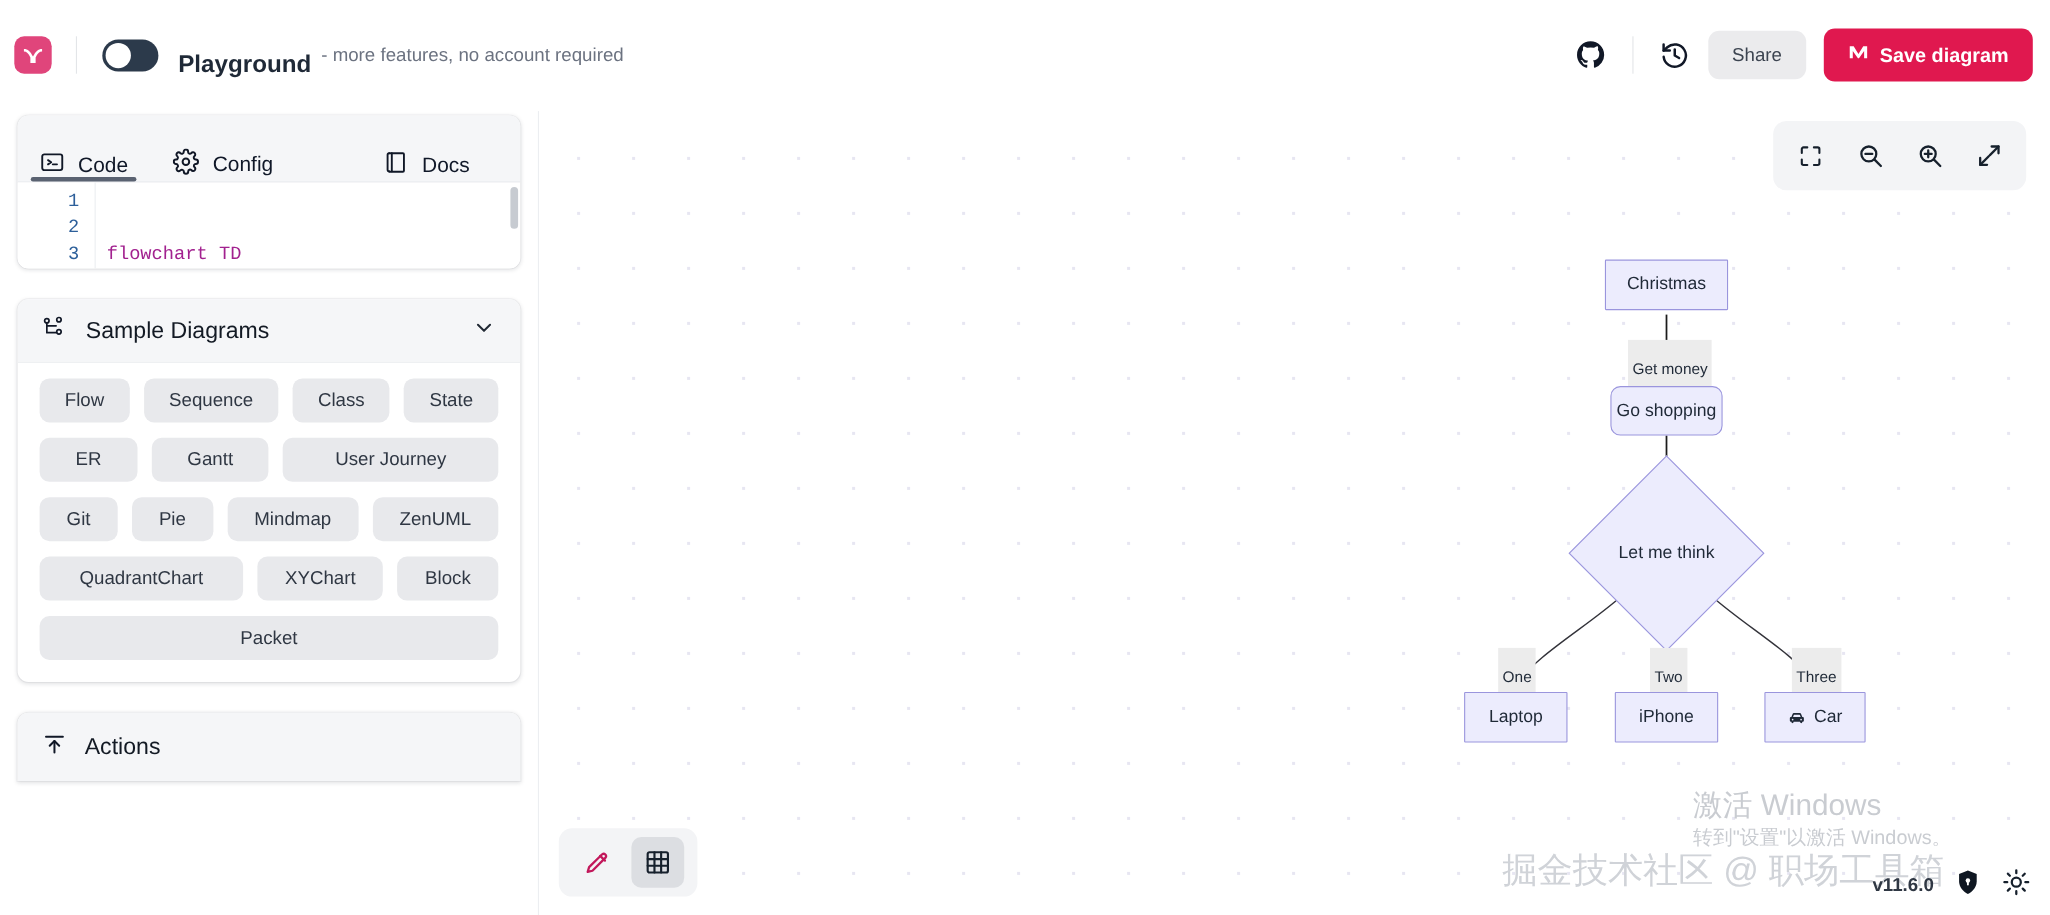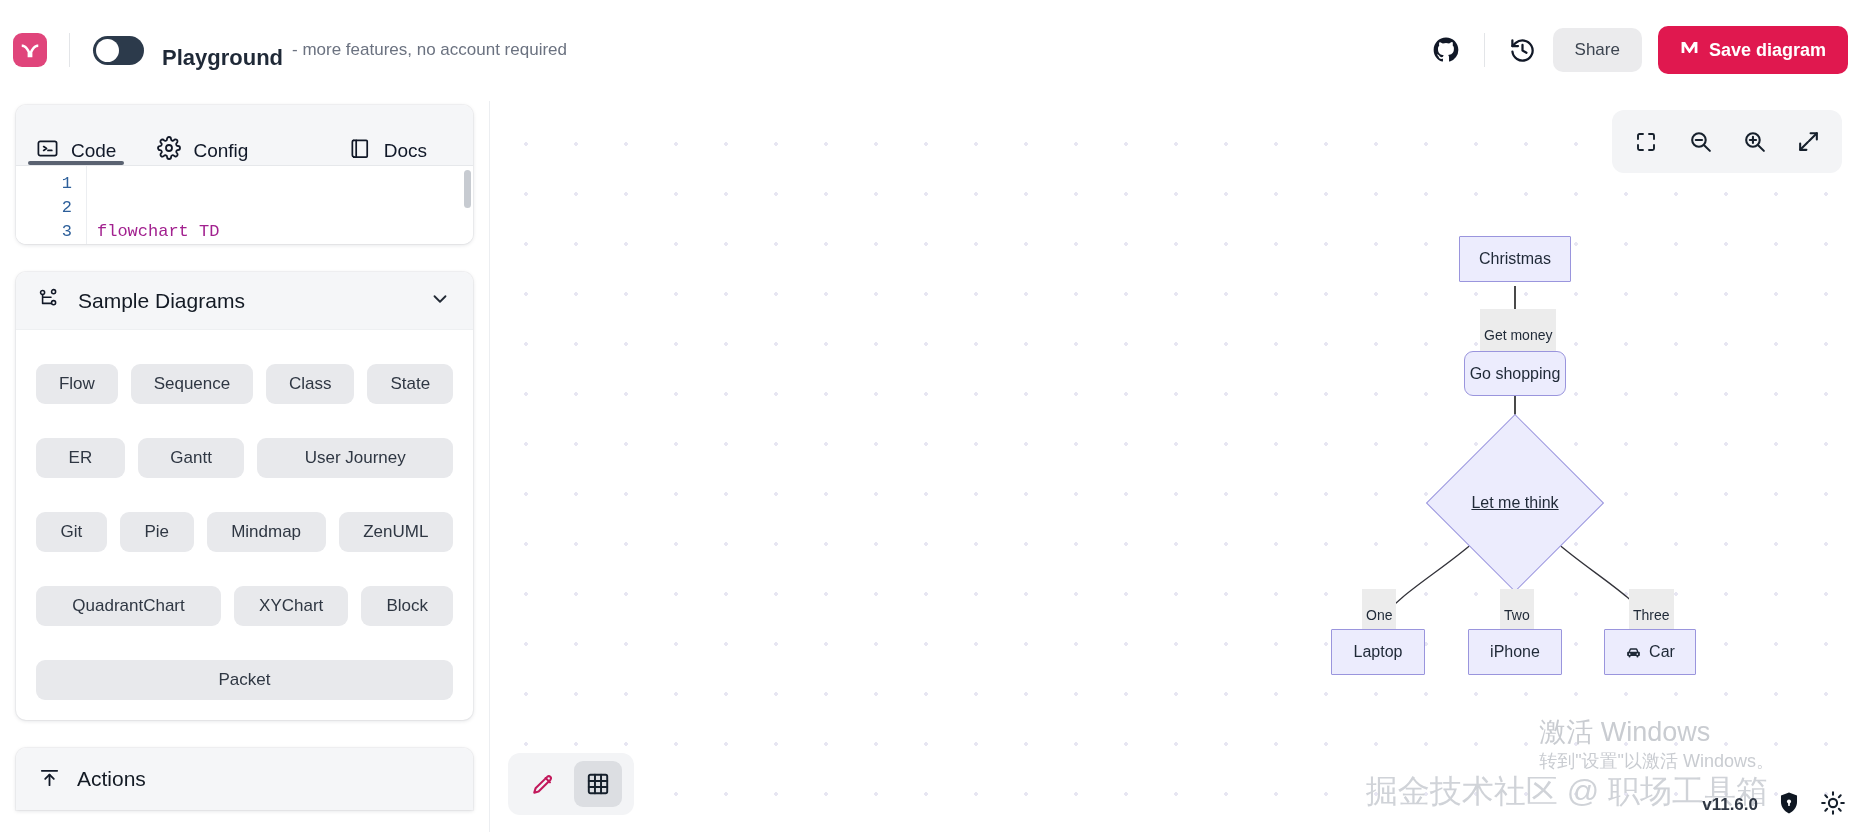--- a/index.html
+++ b/index.html
@@ -150,21 +150,21 @@
     font-size: 21px; color: #131a24; margin-left: 18px; font-weight: normal;
   }
   .chev { margin-left: auto; cursor: pointer; }
   .chips { padding: 14px 20px 20px 20px; }
   .chip-row { display: flex; gap: 13px; margin-bottom: 14px; }
   .chip {
     flex: 1 1 auto; height: 40px; border-radius: 9px;
     background: #e8e9ec; border: none; color: #2f3743;
     font-size: 17px; font-family: "Liberation Sans", sans-serif;
     display: flex; align-items: center; justify-content: center;
-    cursor: pointer; white-space: nowrap; margin-top: 20px;
+    cursor: pointer; white-space: nowrap;
   }
   .chip-row.last { margin-bottom: 0; }
 
   .actions-card {
     margin-top: 28px; border-radius: 10px 10px 0 0;
   }
   .actions-head {
     height: 62px; background: #f5f6f8;
     display: flex; align-items: center; padding: 0 22px;
   }
@@ -189,21 +189,21 @@
     border: 1.4px solid #9a95dd;
     color: #1f2937;
     display: flex; align-items: center; justify-content: center;
     font-size: 16px;
     font-family: "Liberation Sans", sans-serif;
     cursor: pointer;
   }
   .node.rect { border-radius: 1px; }
   .node.round { border-radius: 9px; }
   .node.diamond-wrap {
-    background: transparent; border: none; text-decoration: underline;
+    background: transparent; border: none;
   }
   .diamond-shape {
     position: absolute; left: 0; top: 0;
     width: 100%; height: 100%;
     background: #ececfd;
     border: 1.4px solid #9a95dd;
     transform: rotate(45deg);
   }
   .diamond-label {
     position: relative; z-index: 2; font-size: 16px; color: #1f2937;

